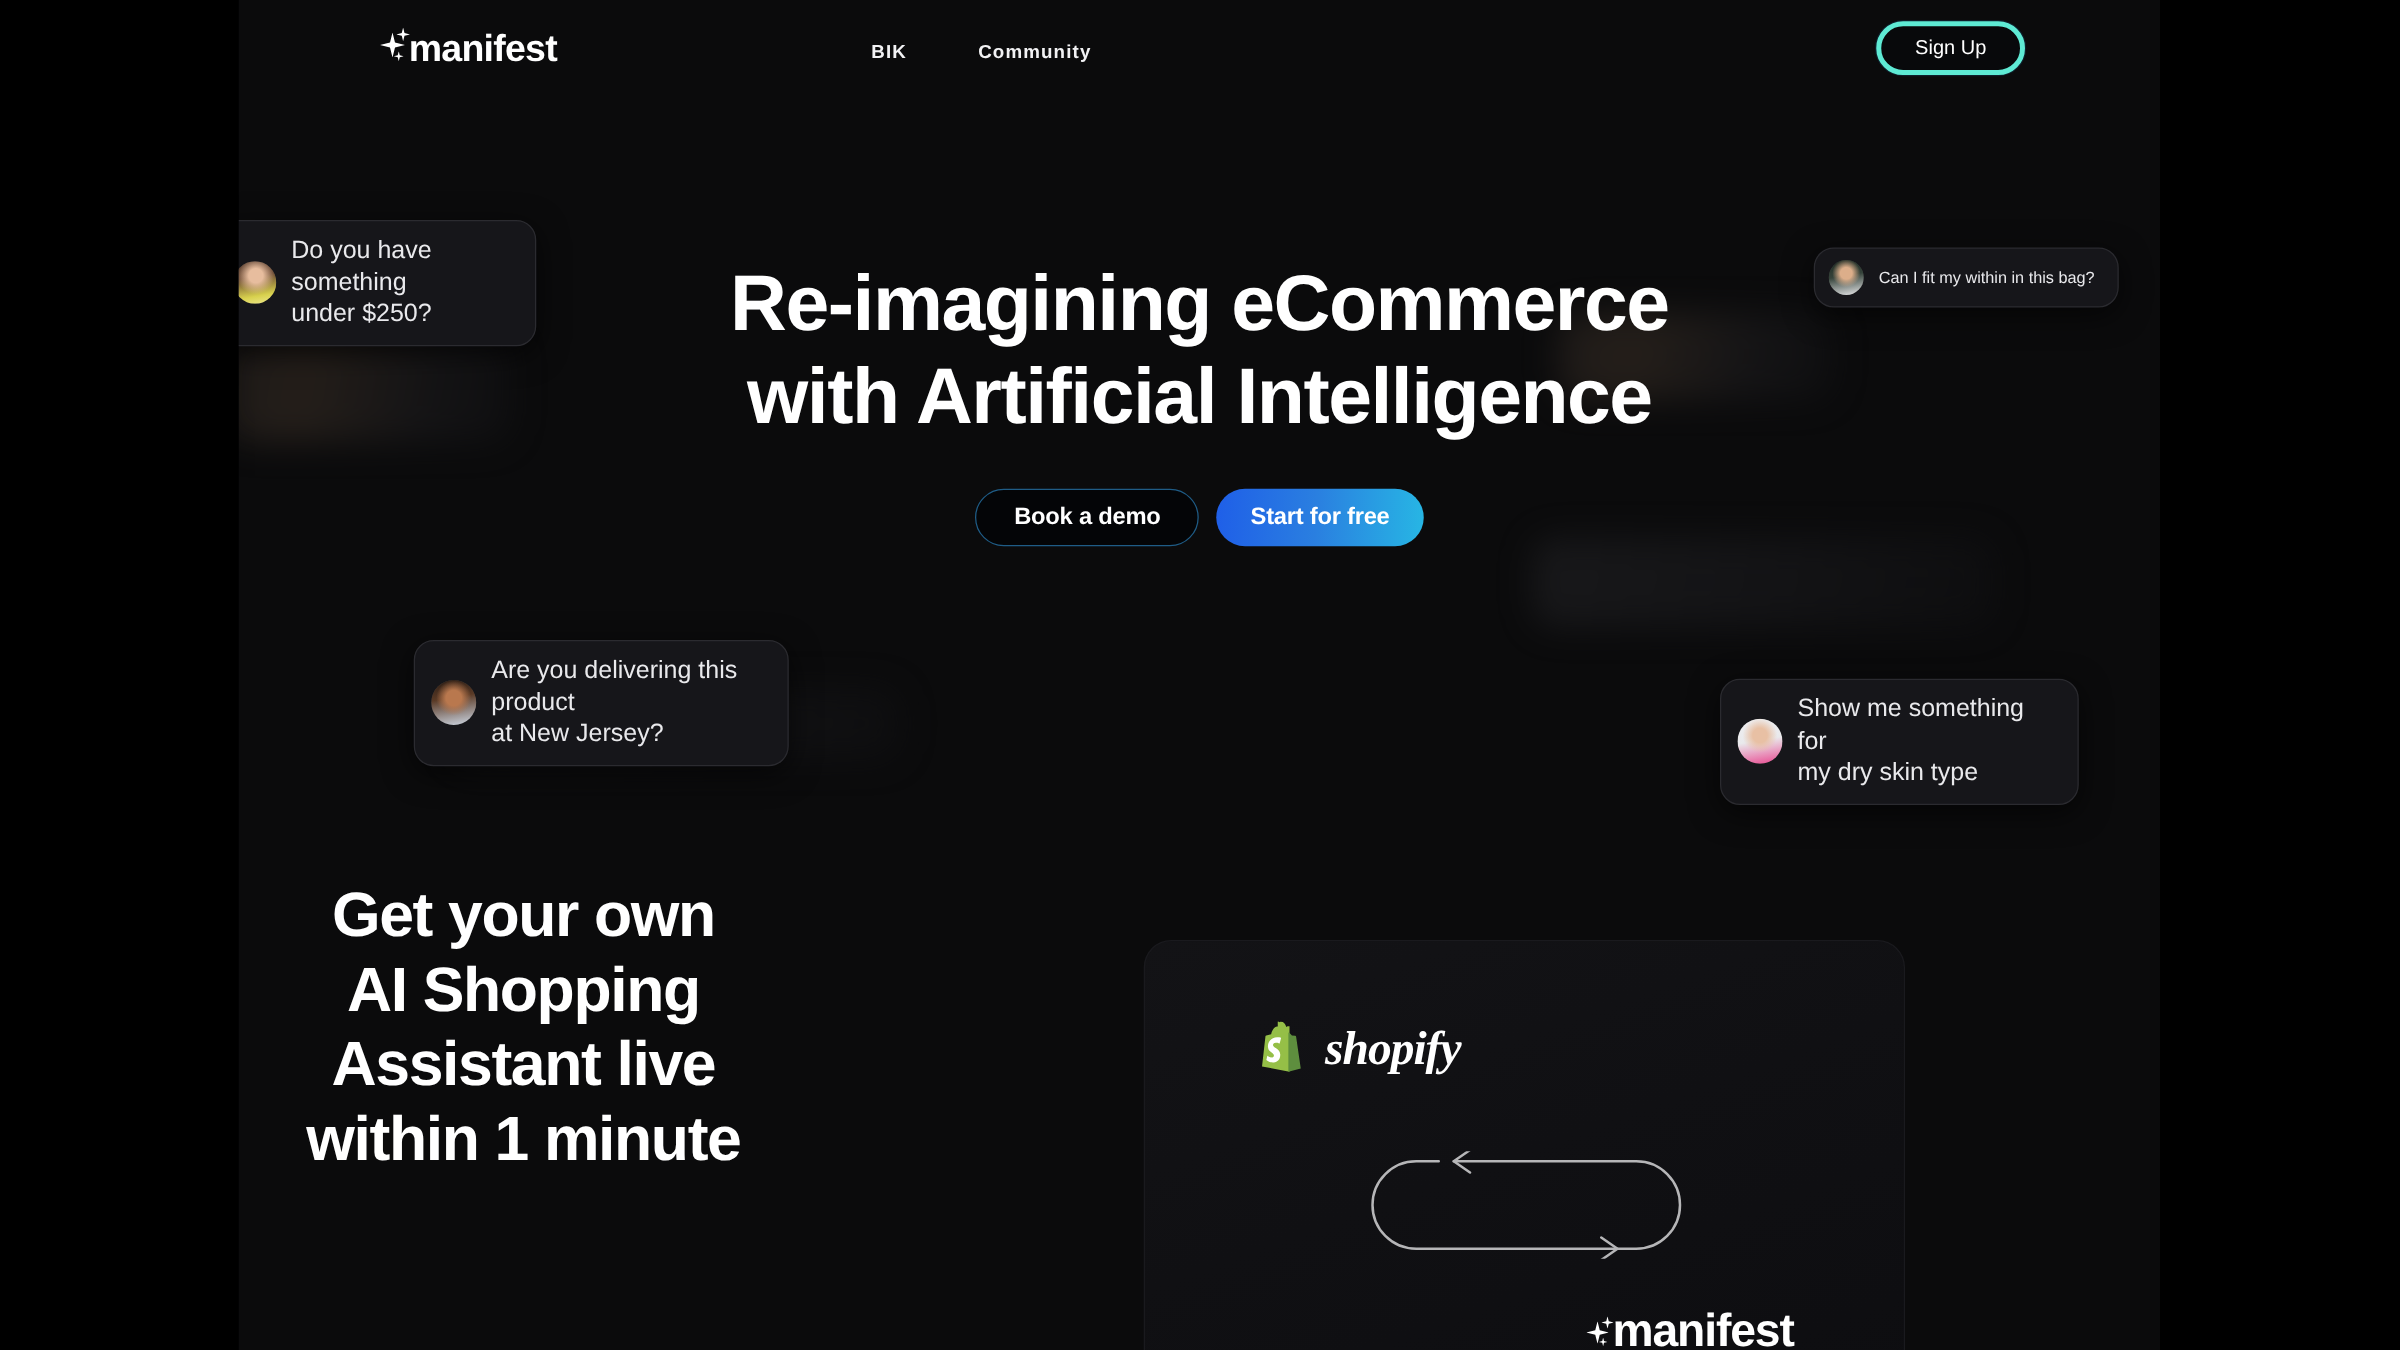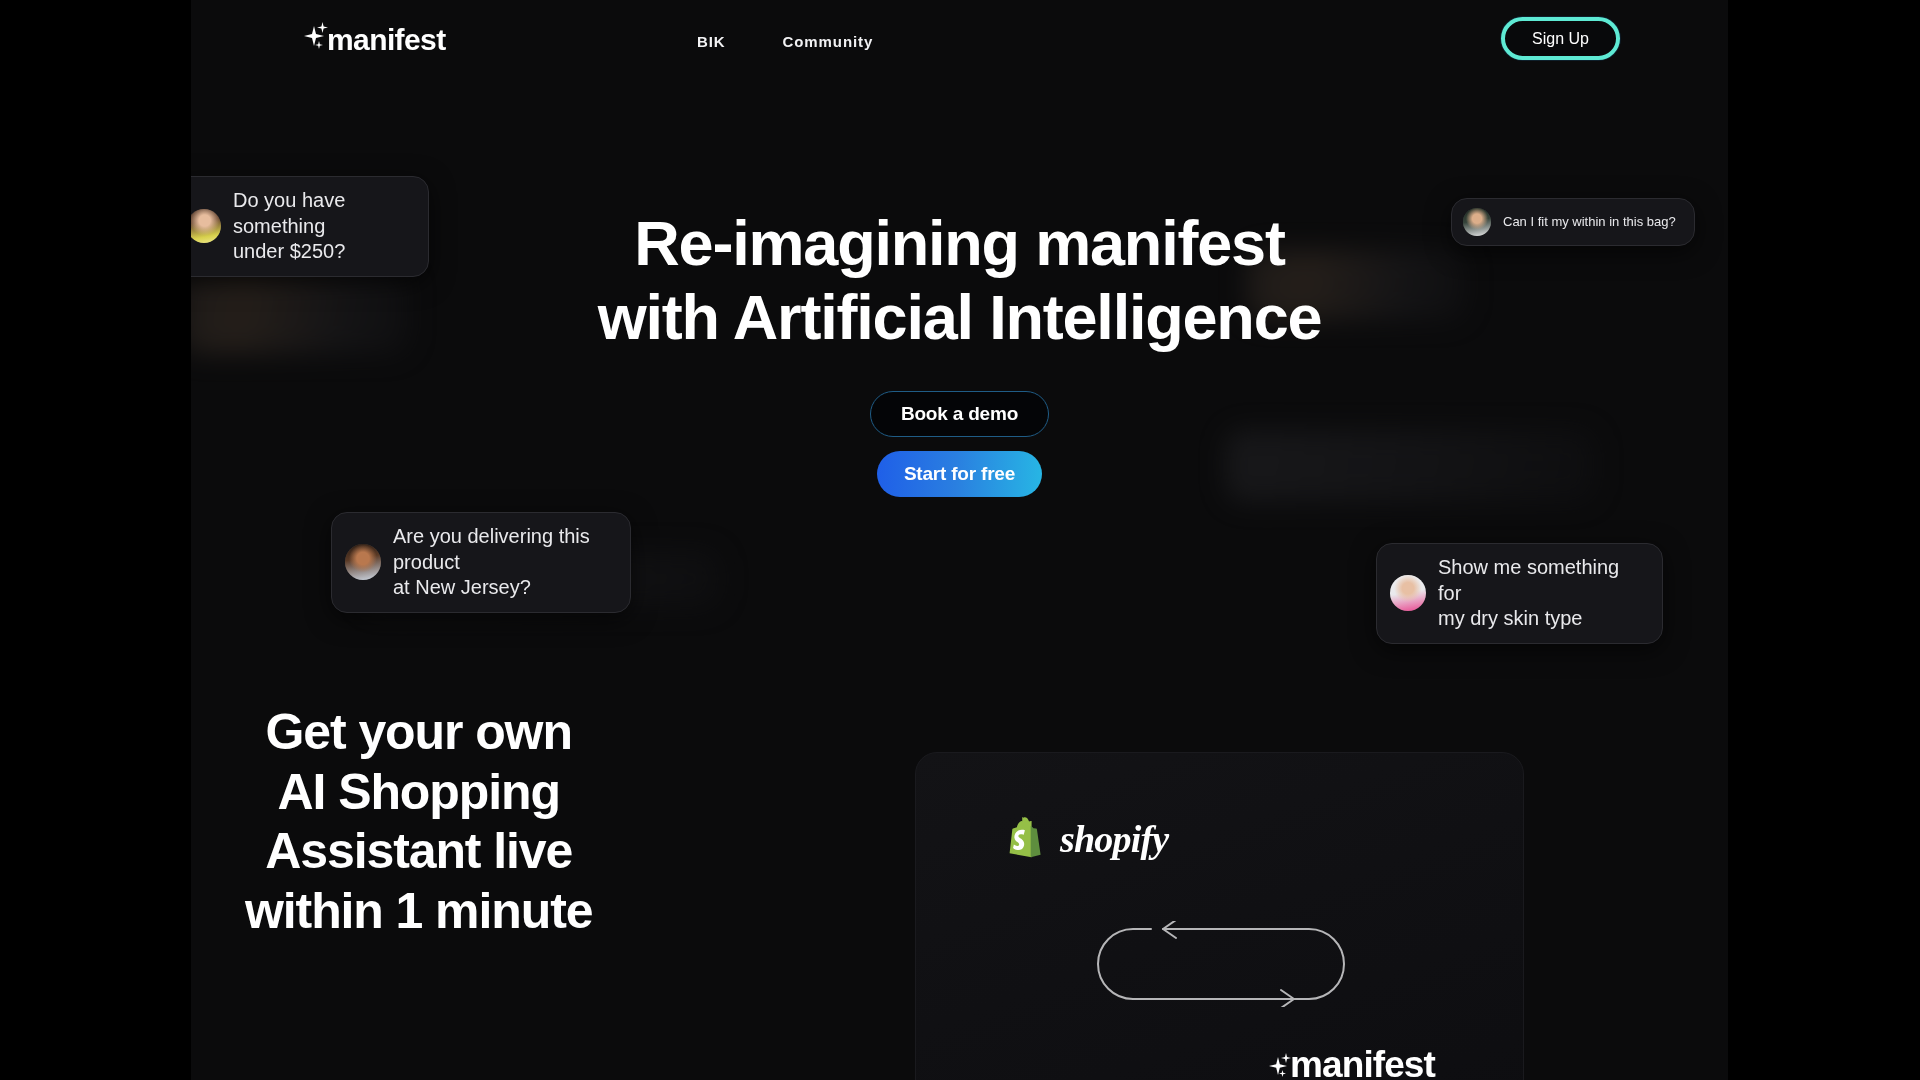--- a/index.html
+++ b/index.html
@@ -143,21 +143,20 @@
   .hero-title .line { display: block; }
 
   .hero-ctas {
     position: absolute;
     left: 0; right: 0;
     top: 391px;
     display: flex;
     justify-content: center;
     align-items: center;
     gap: 14px;
-    flex-direction: column;
   }
 
   .btn-demo {
     height: 46px;
     padding: 0 30px;
     border-radius: 999px;
     border: 1px solid #1f5c86;
     background: #040507;
     color: #ffffff;
     font-size: 19px;
@@ -346,21 +345,21 @@
     </div>
 
     <div class="hero">
 
       <div class="blur-card bc-warm" style="left:-10px; top:268px; width:228px; height:86px;"></div>
       <div class="blur-card bc-dark" style="left:170px; top:550px; width:360px; height:58px;"></div>
       <div class="blur-card bc-warm" style="left:1055px; top:250px; width:220px; height:70px;"></div>
       <div class="blur-card bc-dark" style="left:1035px; top:430px; width:370px; height:72px;"></div>
 
       <h1 class="hero-title">
-        <span class="line">Re-imagining manifest</span>
+        <span class="line">Re-imagining eCommerce</span>
         <span class="line">with Artificial Intelligence</span>
       </h1>
 
       <div class="hero-ctas">
         <button class="btn-demo">Book a demo</button>
         <button class="btn-start">Start for free</button>
       </div>
 
       <div class="bubble" style="left:-18px; top:176px; width:256px;">
         <div class="avatar sz-34">

